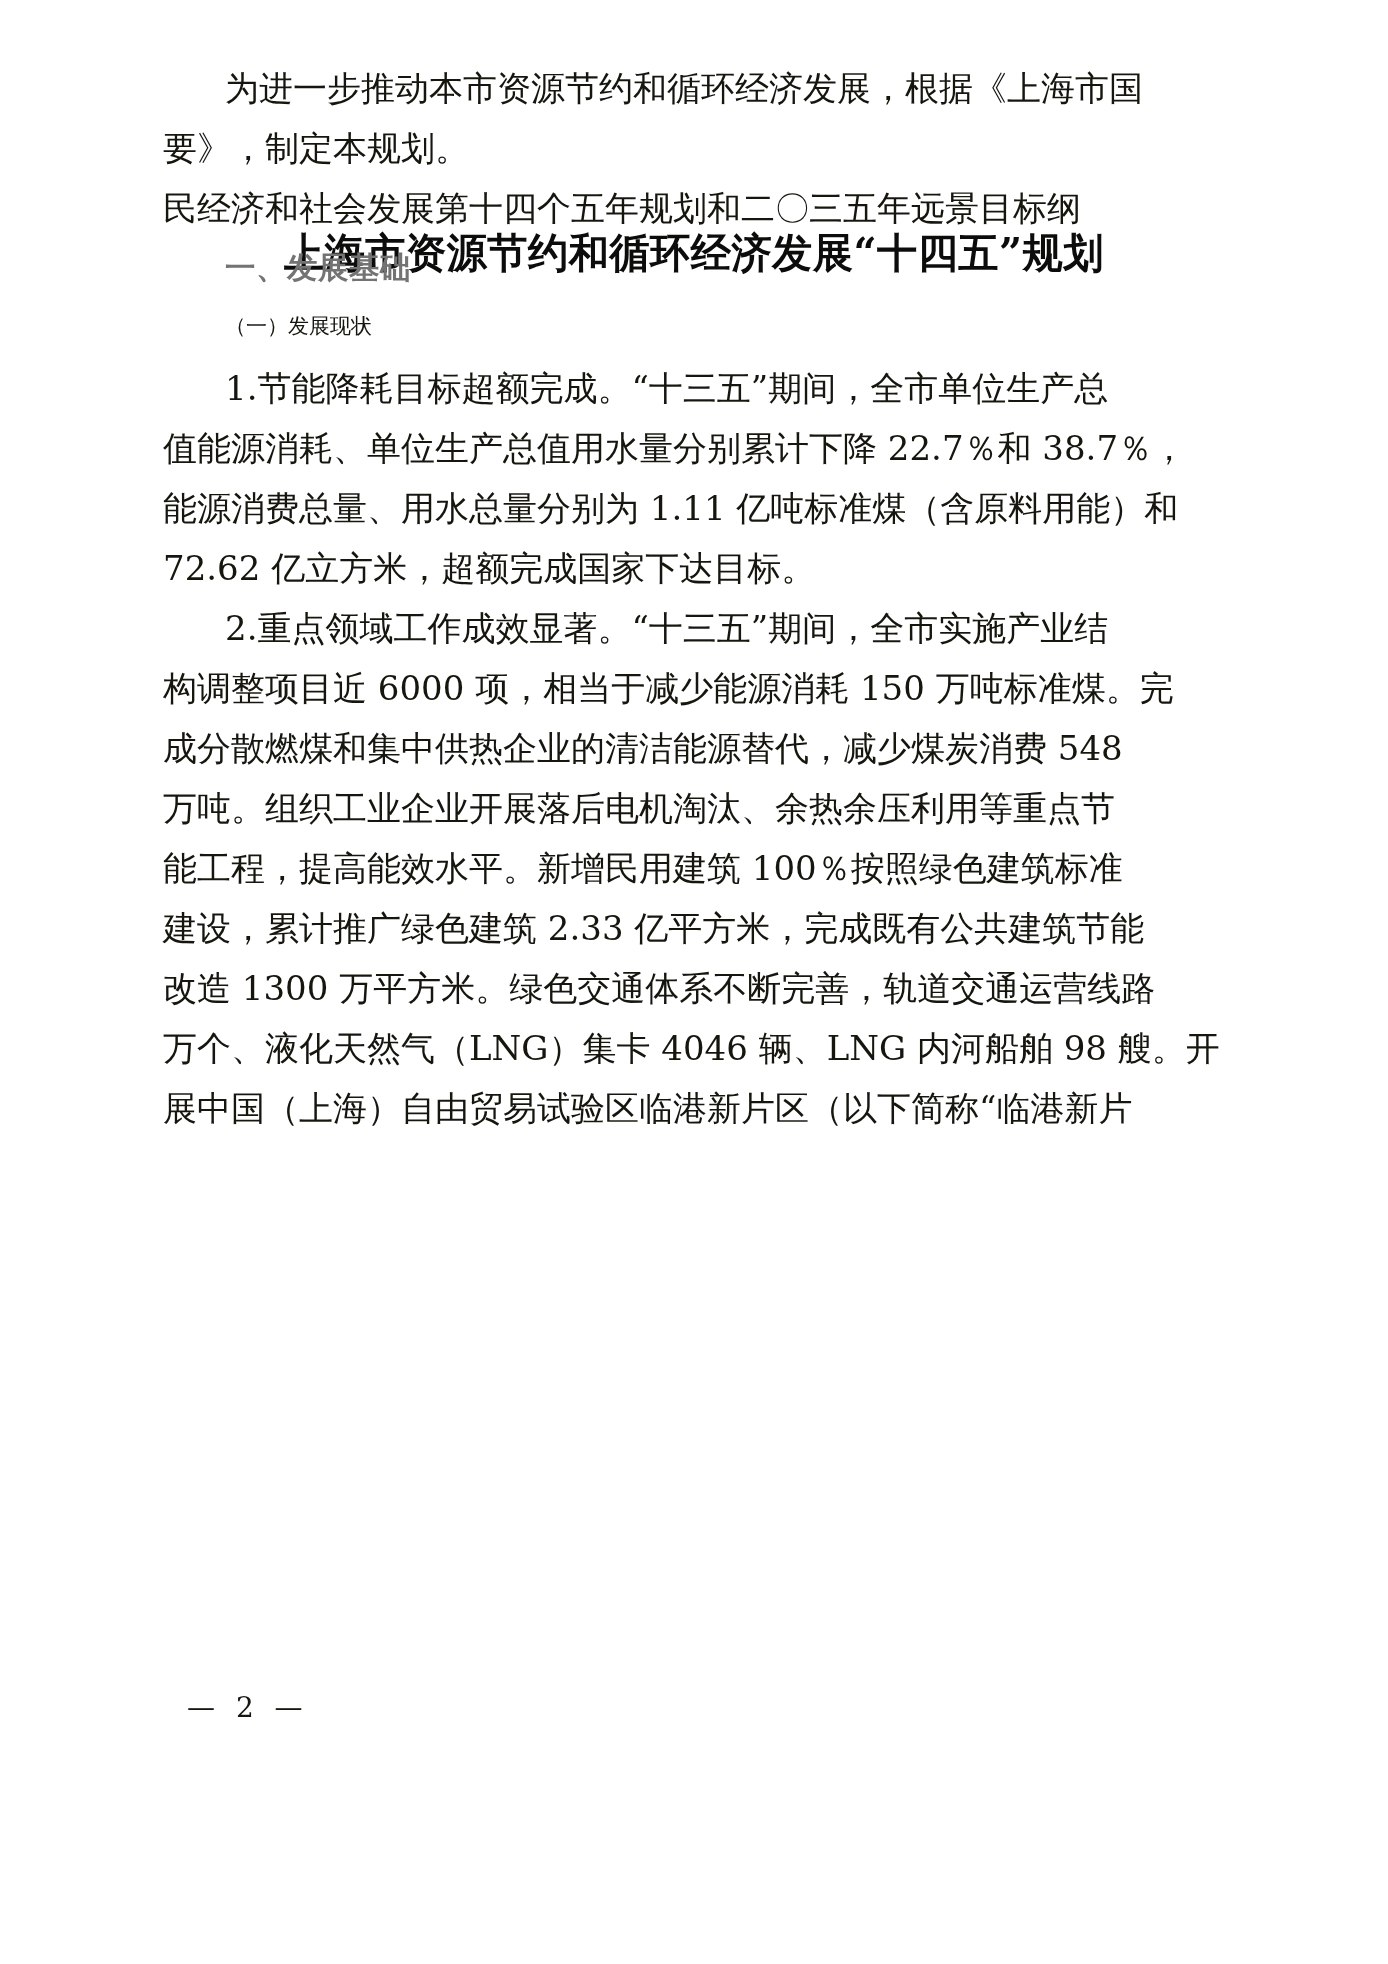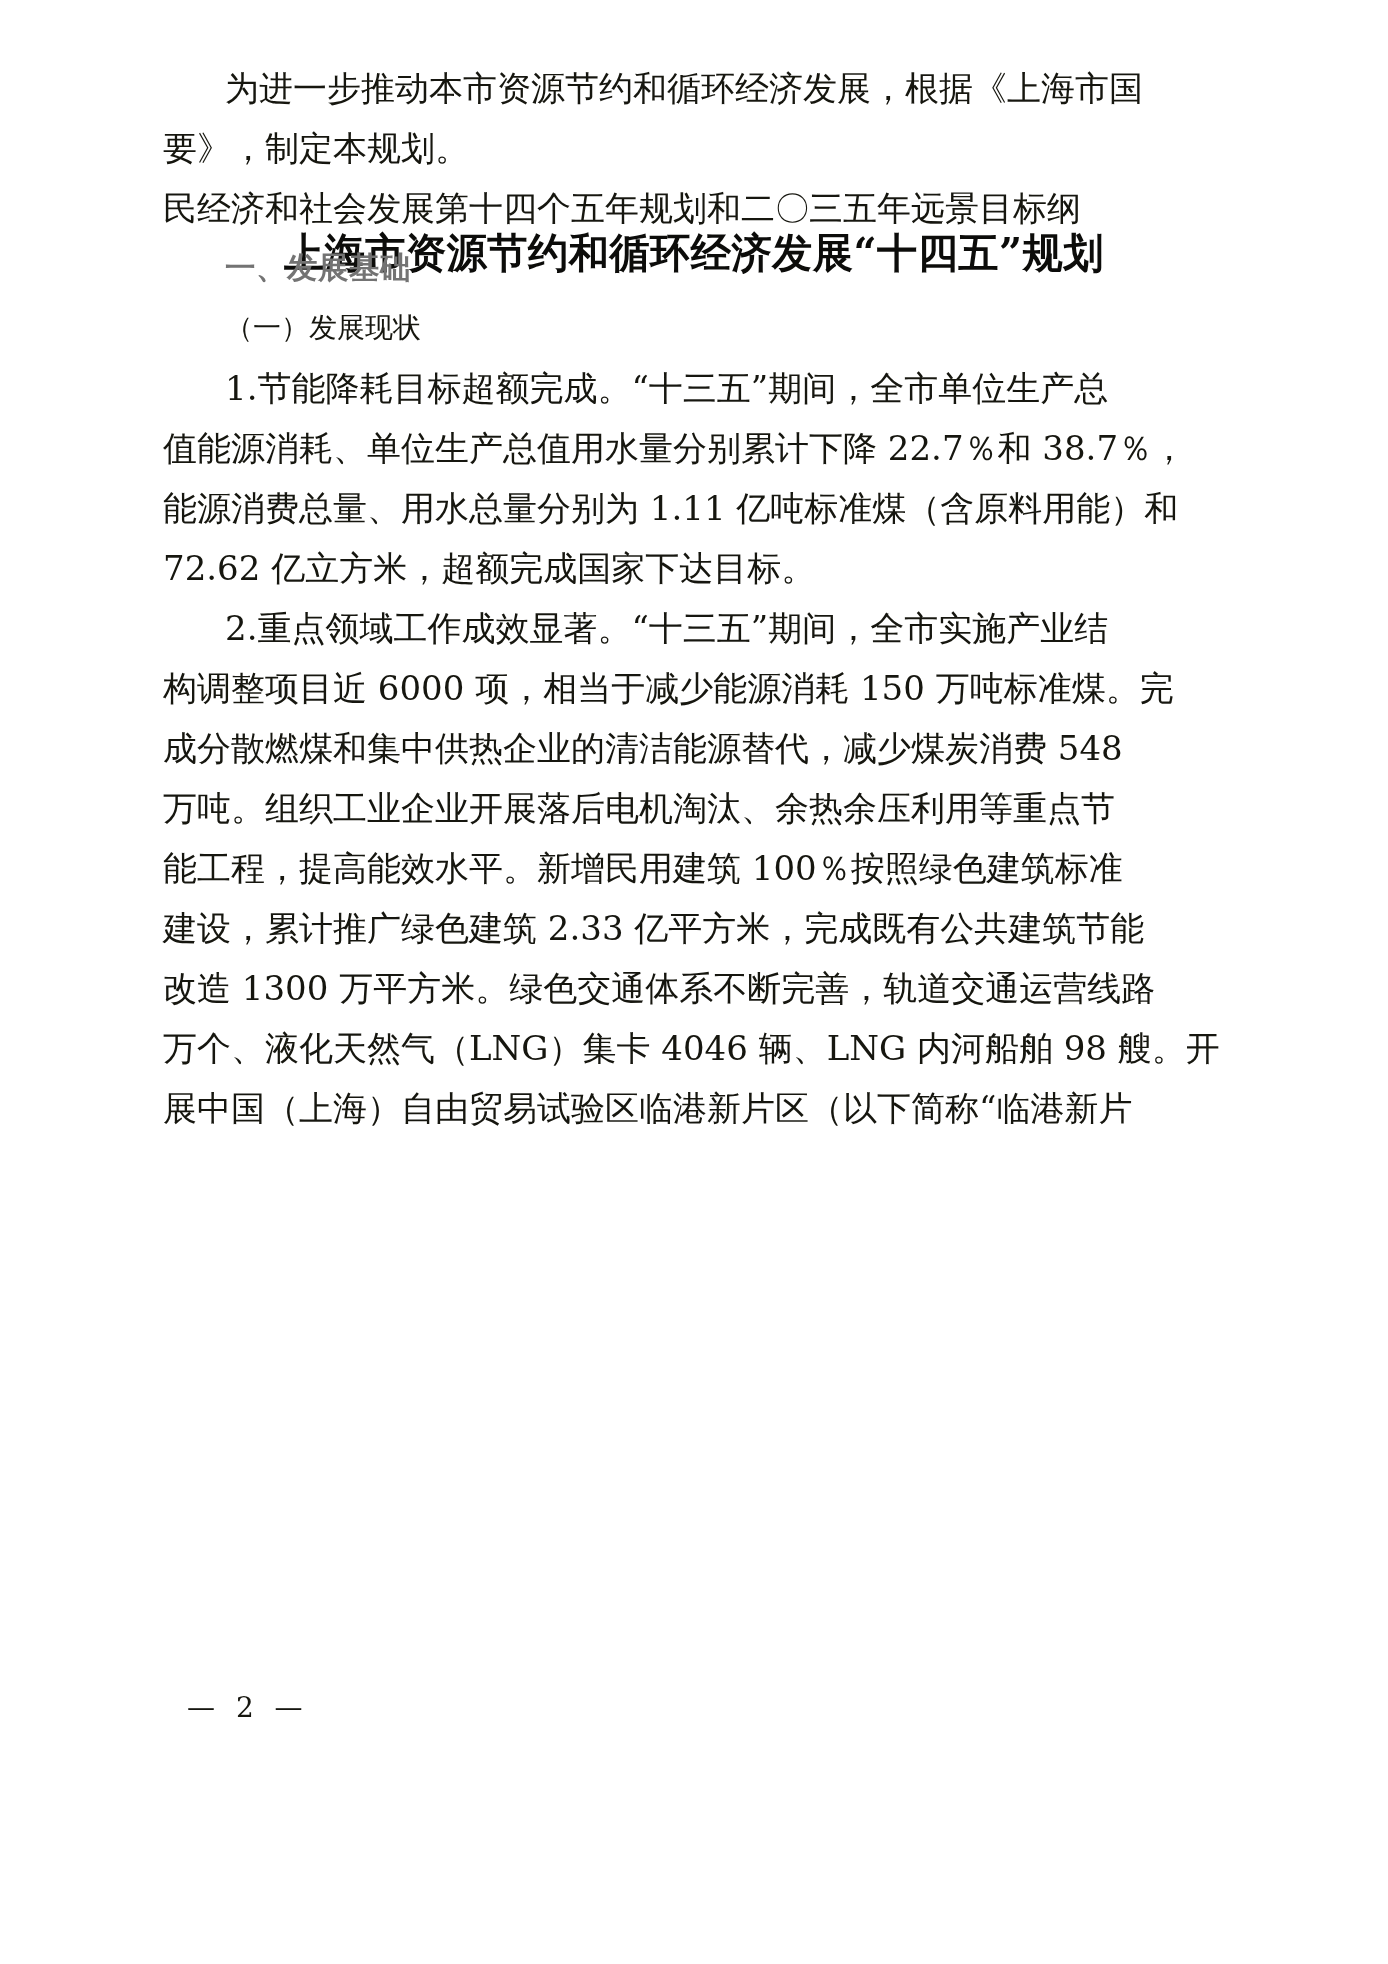--- a/index.html
+++ b/index.html
@@ -84,22 +84,22 @@
     font-size: 30.5px;
     line-height: 60px;
     height: 60px;
     padding-left: 62px;
     letter-spacing: 0.5px;
     color: #737373;
     white-space: nowrap;
   }
 
   .heading-2 {
-    font-family: Liberation Sans, sans-serif;
-    font-size: 28px;
+    font-family: Liberation Mono, monospace;
+    font-size: 21px;
     line-height: 60px;
     height: 60px;
     padding-left: 62px;
     color: #16160f;
     white-space: nowrap;
   }
 
   
   .page-footer {
     position: absolute;

